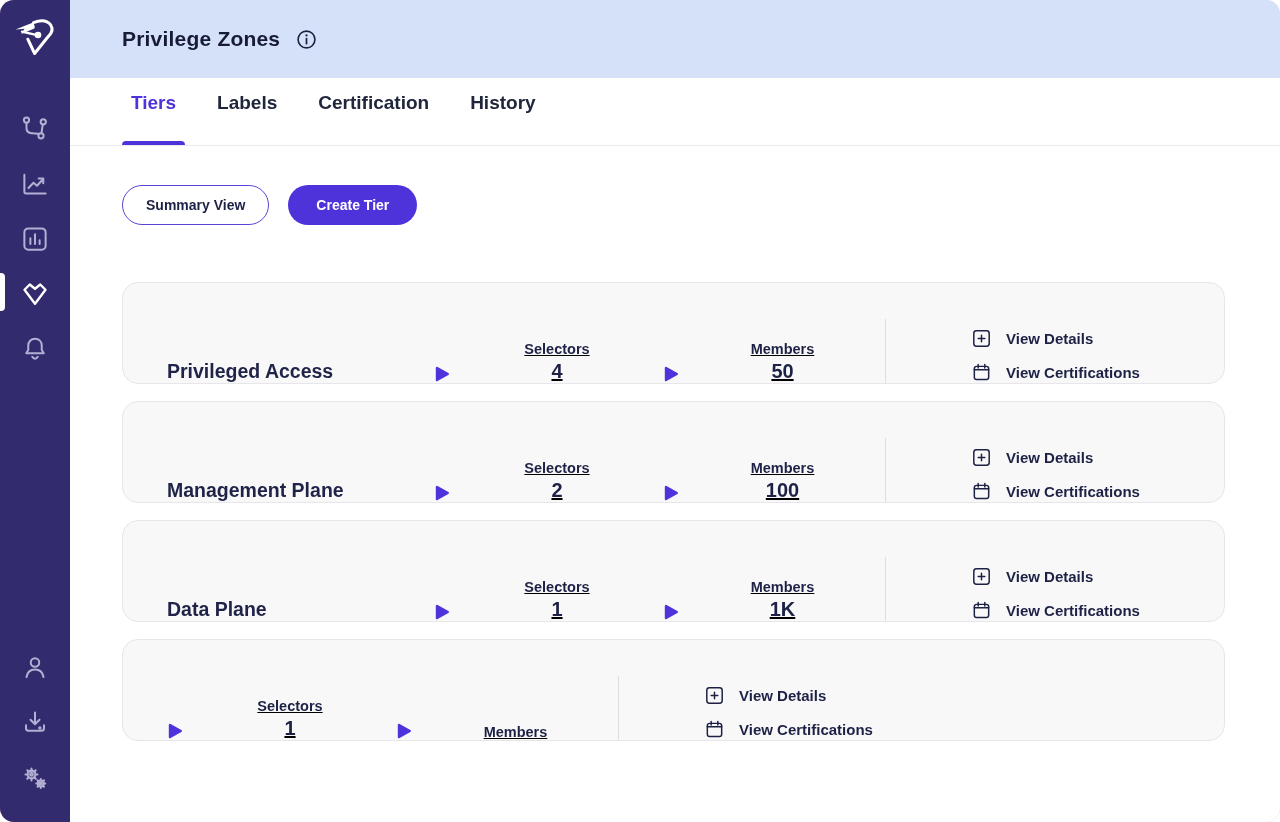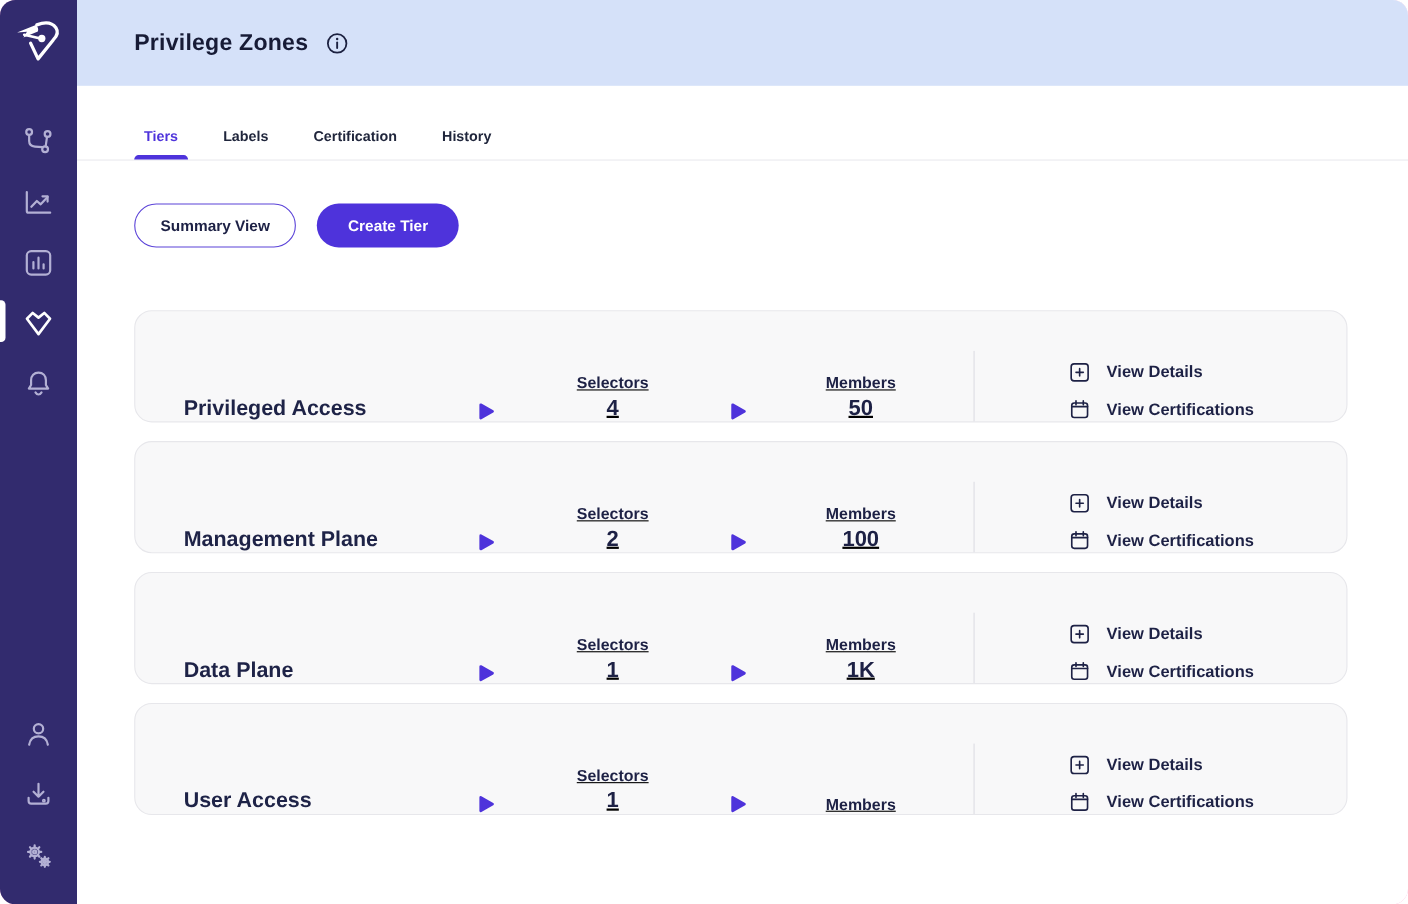--- a/index.html
+++ b/index.html
@@ -48,22 +48,22 @@
   .info-btn svg { width: 23px; height: 23px; }
 
   
   .tabs {
     height: 68px; flex: 0 0 68px;
     display: flex; align-items: flex-end;
     padding-left: 52px; gap: 23px;
     border-bottom: 1px solid #E9E9EE;
   }
   .tab {
-    position: relative; padding: 0 9px 14px;
-    font-size: 13px; font-weight: 700; color: #20263C;
+    position: relative; padding: 0 9px 31px;
+    font-size: 19px; font-weight: 700; color: #20263C;
     cursor: pointer; white-space: nowrap;
   }
   .tab.active { color: #4E33DB; }
   .tab.active::after {
     content: ""; position: absolute; left: 0; right: 0; bottom: 0;
     height: 4px; background: #4E33DB; border-radius: 4px 4px 0 0;
   }
 
   
   .content { padding: 39px 55px 0 52px; }
@@ -317,21 +317,20 @@
               <svg viewBox="0 0 24 24">
                   <rect x="3.8" y="5" width="16.4" height="15" rx="2.6"></rect>
                   <path d="M8.2 2.8 v4 M15.8 2.8 v4 M3.8 8.8 h16.4"></path>
                 </svg>
               <span>View Certifications</span>
             </div>
           </div>
         </div>
 
         <div class="card">
-          <div class="card-title">User Access</div>
           <span class="tri">
             <svg viewBox="0 0 18 18">
                 <path d="M3.2 2.6 L14.6 9 L3.2 15.4 Z" fill="#4E33DB" stroke="#4E33DB" stroke-width="2.6" stroke-linejoin="round"></path>
               </svg>
           </span>
           <div class="stat stat-1">
             <div class="stat-label">Selectors</div>
             <div class="stat-value">1</div>
           </div>
           <span class="tri">

